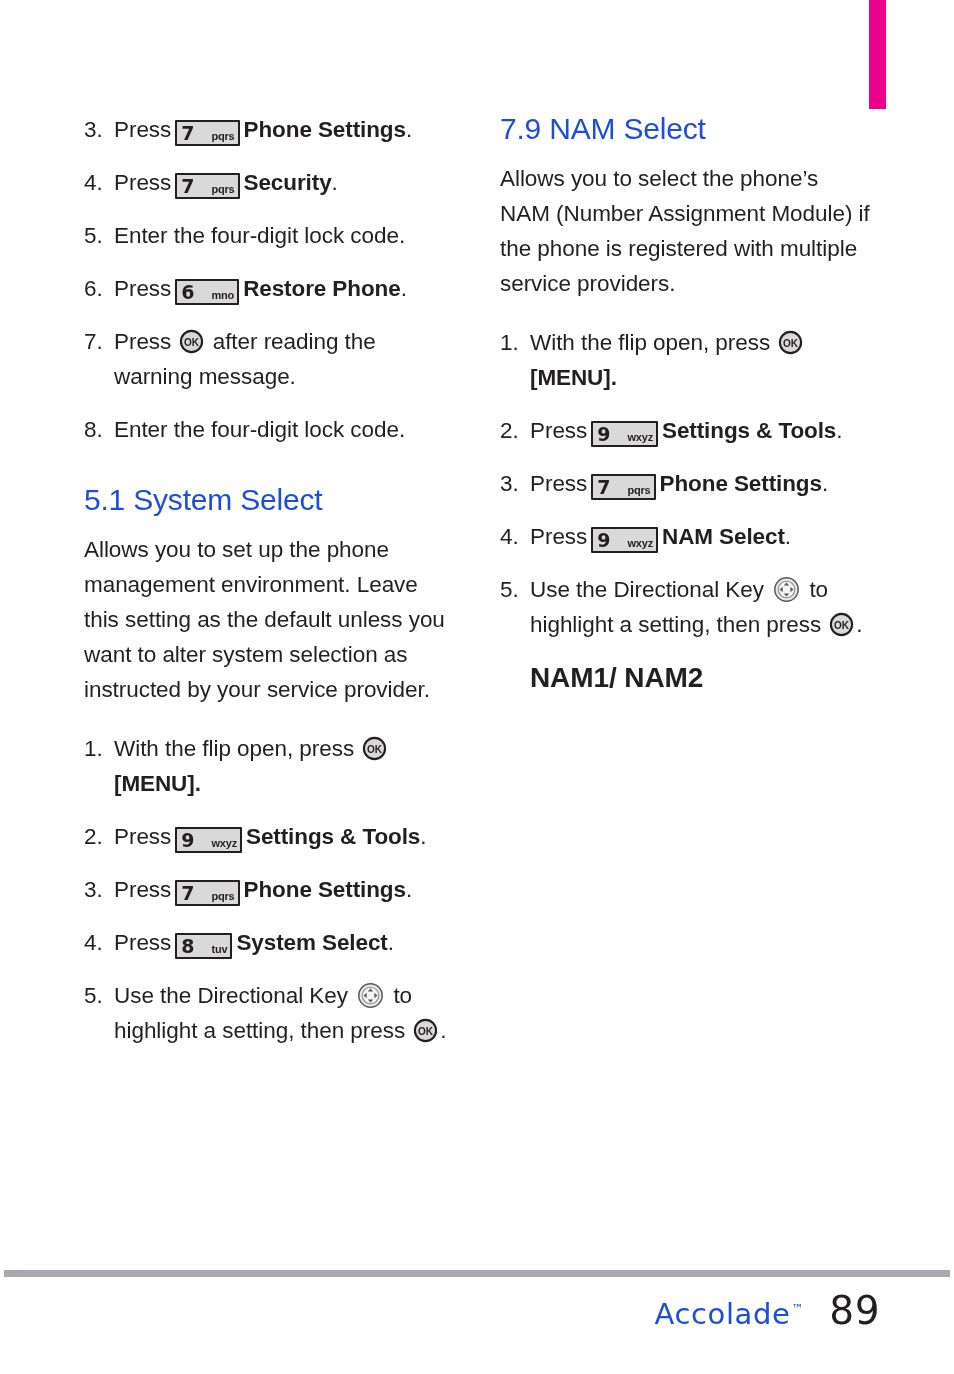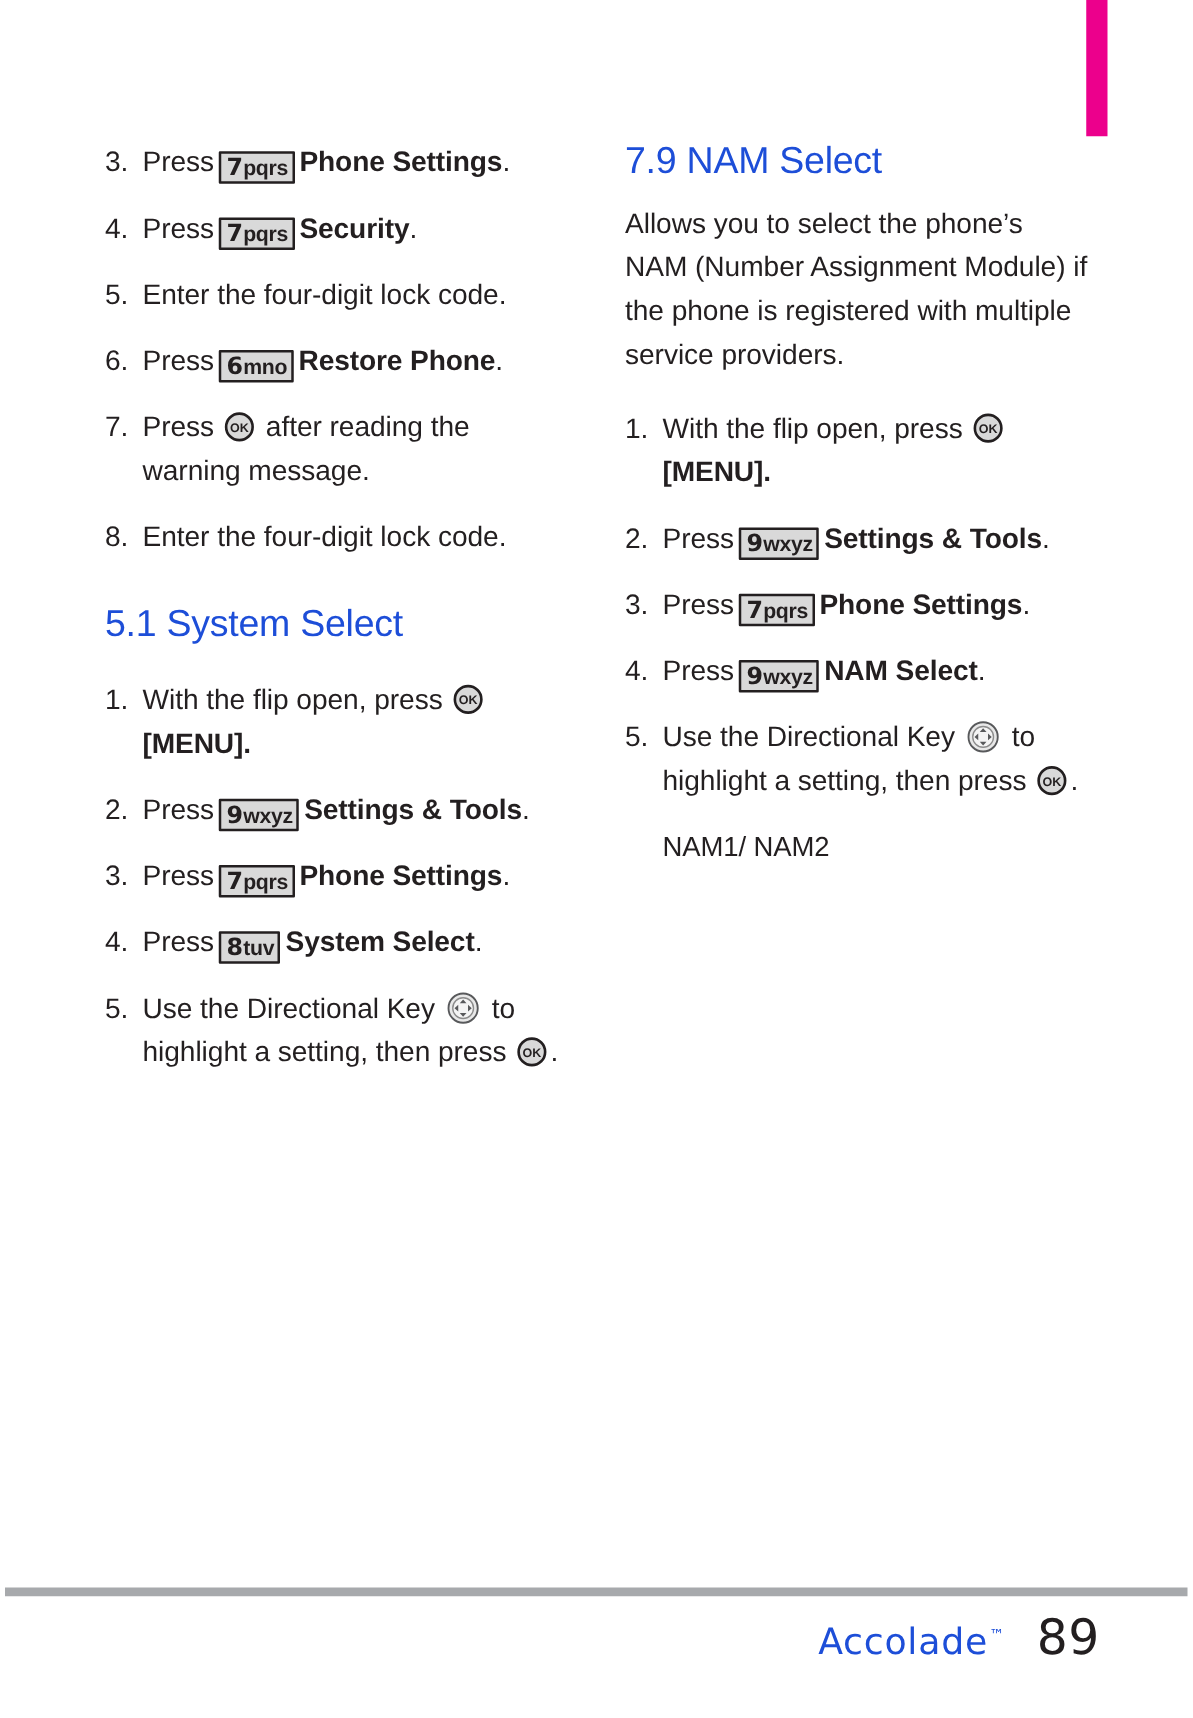--- a/index.html
+++ b/index.html
@@ -71,23 +71,23 @@
   }
   .step .num {
     position: absolute;
     left: 0;
     top: 0;
   }
 
   .bold-run { font-weight: bold; letter-spacing: -0.1px; }
 
   .option-list {
-    font-size: 22px;
+    font-size: 28px;
     line-height: 35px;
-    font-weight: normal;
+    font-weight: bold;
     padding-left: 30px;
     margin: 6px 0 0 0;
     letter-spacing: -0.1px;
   }
 
   
   .keycap {
     display: inline-block;
     vertical-align: -4px;
     border: 2.5px solid #231f20;
@@ -103,24 +103,24 @@
     font-family: "DejaVu Sans", sans-serif;
     font-weight: bold;
     font-size: 19px;
     letter-spacing: 0;
     color: #231f20;
     vertical-align: 1px;
   }
   .keycap .kl {
     font-family: "Liberation Sans", sans-serif;
     font-weight: bold;
-    font-size: 17px;
+    font-size: 11px;
     letter-spacing: -0.2px;
     color: #231f20;
-    margin-left: 0;
+    margin-left: 17px;
     vertical-align: 1px;
   }
 
   
   .okkey {
     display: inline-block;
     vertical-align: -5px;
     width: 25px;
     height: 25px;
     margin: 0 2px;
@@ -223,20 +223,21 @@
       <span>after reading the warning message.</span>
     </div>
 
     <div class="step">
       <span class="num">8.</span>
       <span>Enter the four-digit lock code.</span>
     </div>
 
     <h2 class="sec-head spacer-head">5.1 System Select</h2>
 
+    <p class="para">Allows you to set up the phone management environment. Leave this setting as the default unless you want to alter system selection as instructed by your service provider.</p>
 
     <div class="step" style="margin-top:24px">
       <span class="num">1.</span>
       <span>With the flip open, press</span>
       <span class="okkey">
         <svg viewBox="0 0 25 25" width="25" height="25" aria-hidden="true">
           <circle cx="12.5" cy="12.5" r="10.6" fill="#d9d9d9" stroke="#231f20" stroke-width="2.1"></circle>
           <text x="12.5" y="16.6" text-anchor="middle" font-family="Liberation Sans, sans-serif" font-size="10" font-weight="bold" fill="#231f20">OK</text>
         </svg>
       </span>

